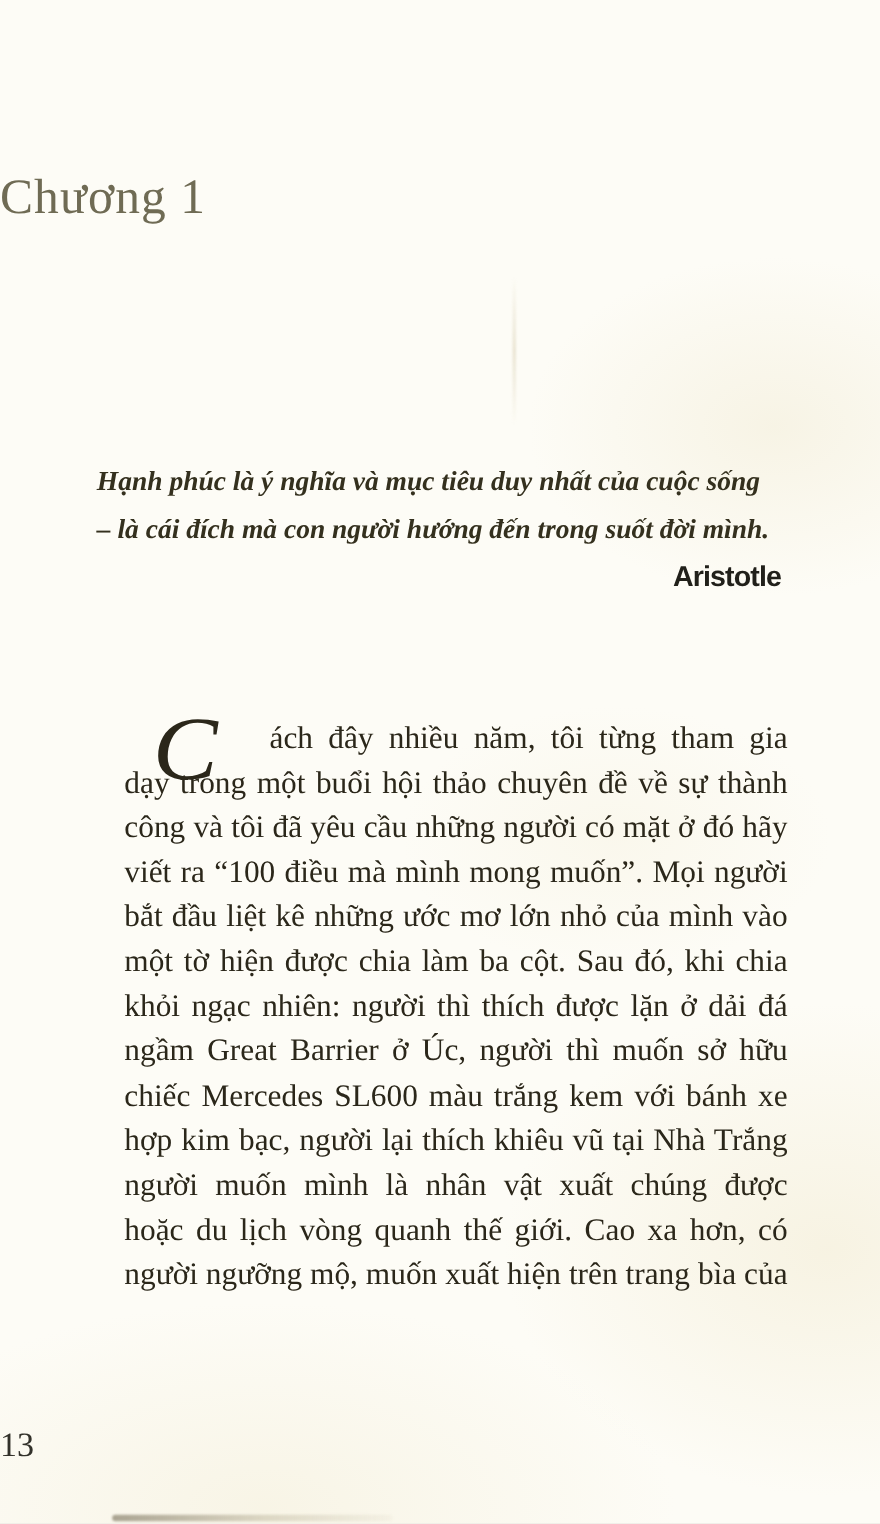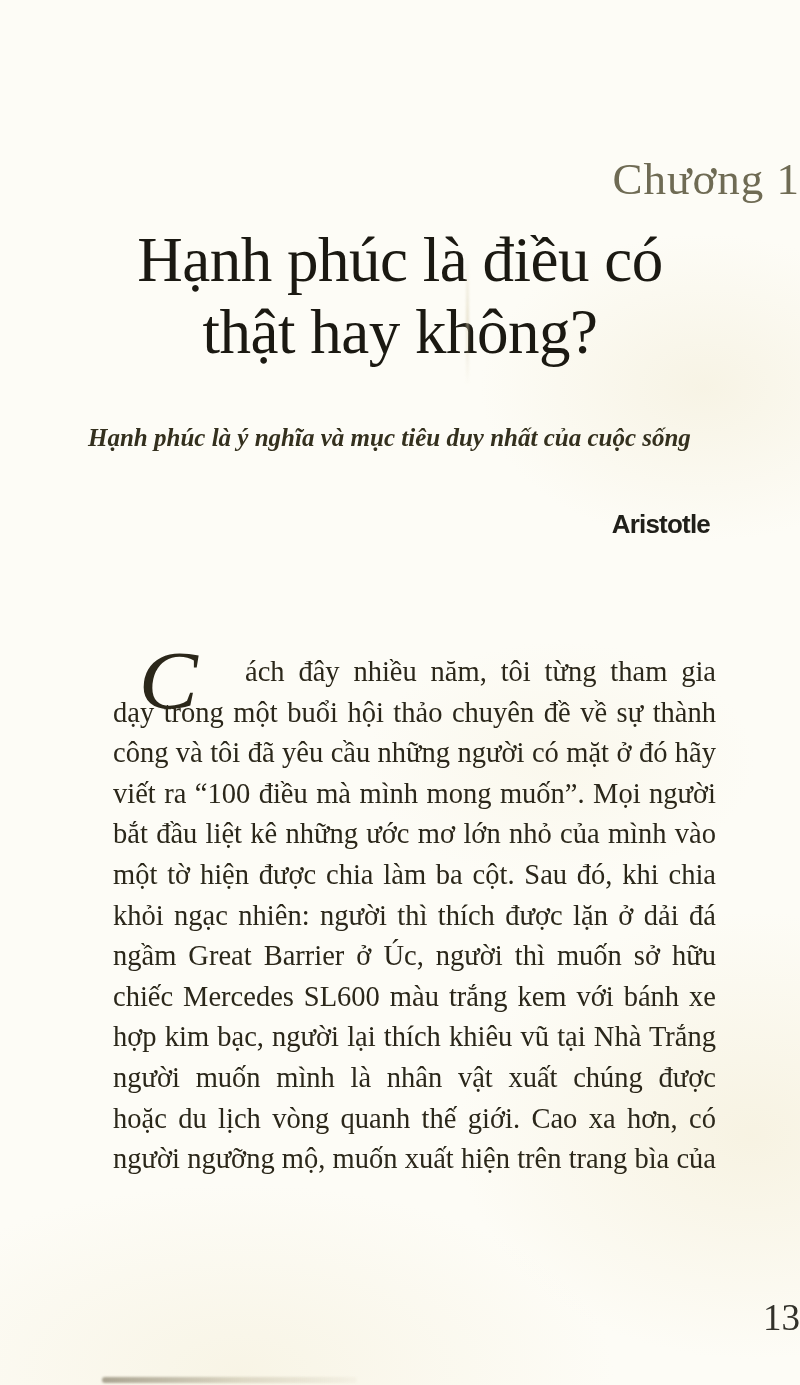--- a/index.html
+++ b/index.html
@@ -7,22 +7,22 @@
     position:relative;width:800px;height:1385px;margin:0 auto;overflow:hidden;
     background-color:#fdfcf6;
     background-image:
       radial-gradient(ellipse 320px 220px at 88% 28%, rgba(240,233,208,.45), transparent 70%),
       radial-gradient(ellipse 420px 320px at 94% 82%, rgba(242,235,210,.55), transparent 70%),
       radial-gradient(ellipse 520px 260px at 30% 99%, rgba(243,237,214,.5), transparent 72%),
       radial-gradient(ellipse 260px 160px at 70% 55%, rgba(246,241,222,.4), transparent 75%);
     font-family:"Liberation Serif", serif;
   }
   .chapter{
-    position:absolute;top:152px;left:0;right:0;text-align:right;
-    font-size:45px;line-height:1.2;color:#6f6b54;letter-spacing:1px;padding-left:20px;
+    position:absolute;top:152px;left:0;right:0;text-align:left;
+    font-size:45px;line-height:1.2;color:#6f6b54;letter-spacing:1px;
   }
   .title{
     position:absolute;top:224px;left:30px;right:30px;text-align:center;
     font-size:63px;line-height:72px;color:#1b1912;letter-spacing:-0.5px;
   }
   .quote{
     position:absolute;top:416px;left:88px;right:66px;
     font-style:italic;font-weight:600;font-size:25px;line-height:44px;color:#34301e;
   }
   .attribution{
@@ -37,51 +37,48 @@
   .bline{
     text-align:justify;text-align-last:justify;height:40.6px;overflow:hidden;margin-left:28px;
   }
   .bline.first{padding-left:132px;}
   .dropcap{
     position:absolute;left:56px;top:-12px;
     font-style:italic;font-size:82px;line-height:1;color:#2b271a;
     transform:scaleX(1.08);
   }
   .pagenum{
-    position:absolute;top:1296px;left:0;right:0;text-align:right;
-    font-size:37px;color:#32312a;
+    position:absolute;top:1296px;left:0;right:0;text-align:left;
+    font-size:31px;color:#32312a;
   }
   .crease{
     position:absolute;left:466px;top:252px;width:3px;height:134px;
     background:linear-gradient(to bottom, transparent, rgba(216,206,176,.5), transparent);
     filter:blur(1px);
   }
   .smudge{
     position:absolute;left:102px;top:1377px;width:255px;height:6px;border-radius:3px;
     background:linear-gradient(to right, rgba(105,96,72,.55), rgba(150,140,108,.28) 55%, rgba(180,170,140,.06));
     filter:blur(1.2px);
   }
   i{font-style:italic;}
 </style>
 </head>
 <body>
 
 <div class="paper">
 
   <div class="chapter">Chương 1</div>
 
-  <div class="title">
-    <div>Hạnh phúc là điều có</div>
-    <div>thật hay không?</div>
-  </div>
 
   <div class="crease"></div>
 
   <div class="quote">
     <div>Hạnh phúc là ý nghĩa và mục tiêu duy nhất của cuộc sống</div>
+    <div>– là cái đích mà con người hướng đến trong suốt đời mình.</div>
   </div>
 
   <div class="attribution">Aristotle</div>
 
   <div class="body">
     <span class="dropcap">C</span>
     <div id="body-lines">
         <div class="bline first"><span>ách đây nhiều năm, tôi từng tham gia giảng</span></div>
         <div class="bline"><span>dạy trong một buổi hội thảo chuyên đề về sự thành</span></div>
         <div class="bline"><span>công và tôi đã yêu cầu những người có mặt ở đó hãy</span></div>

